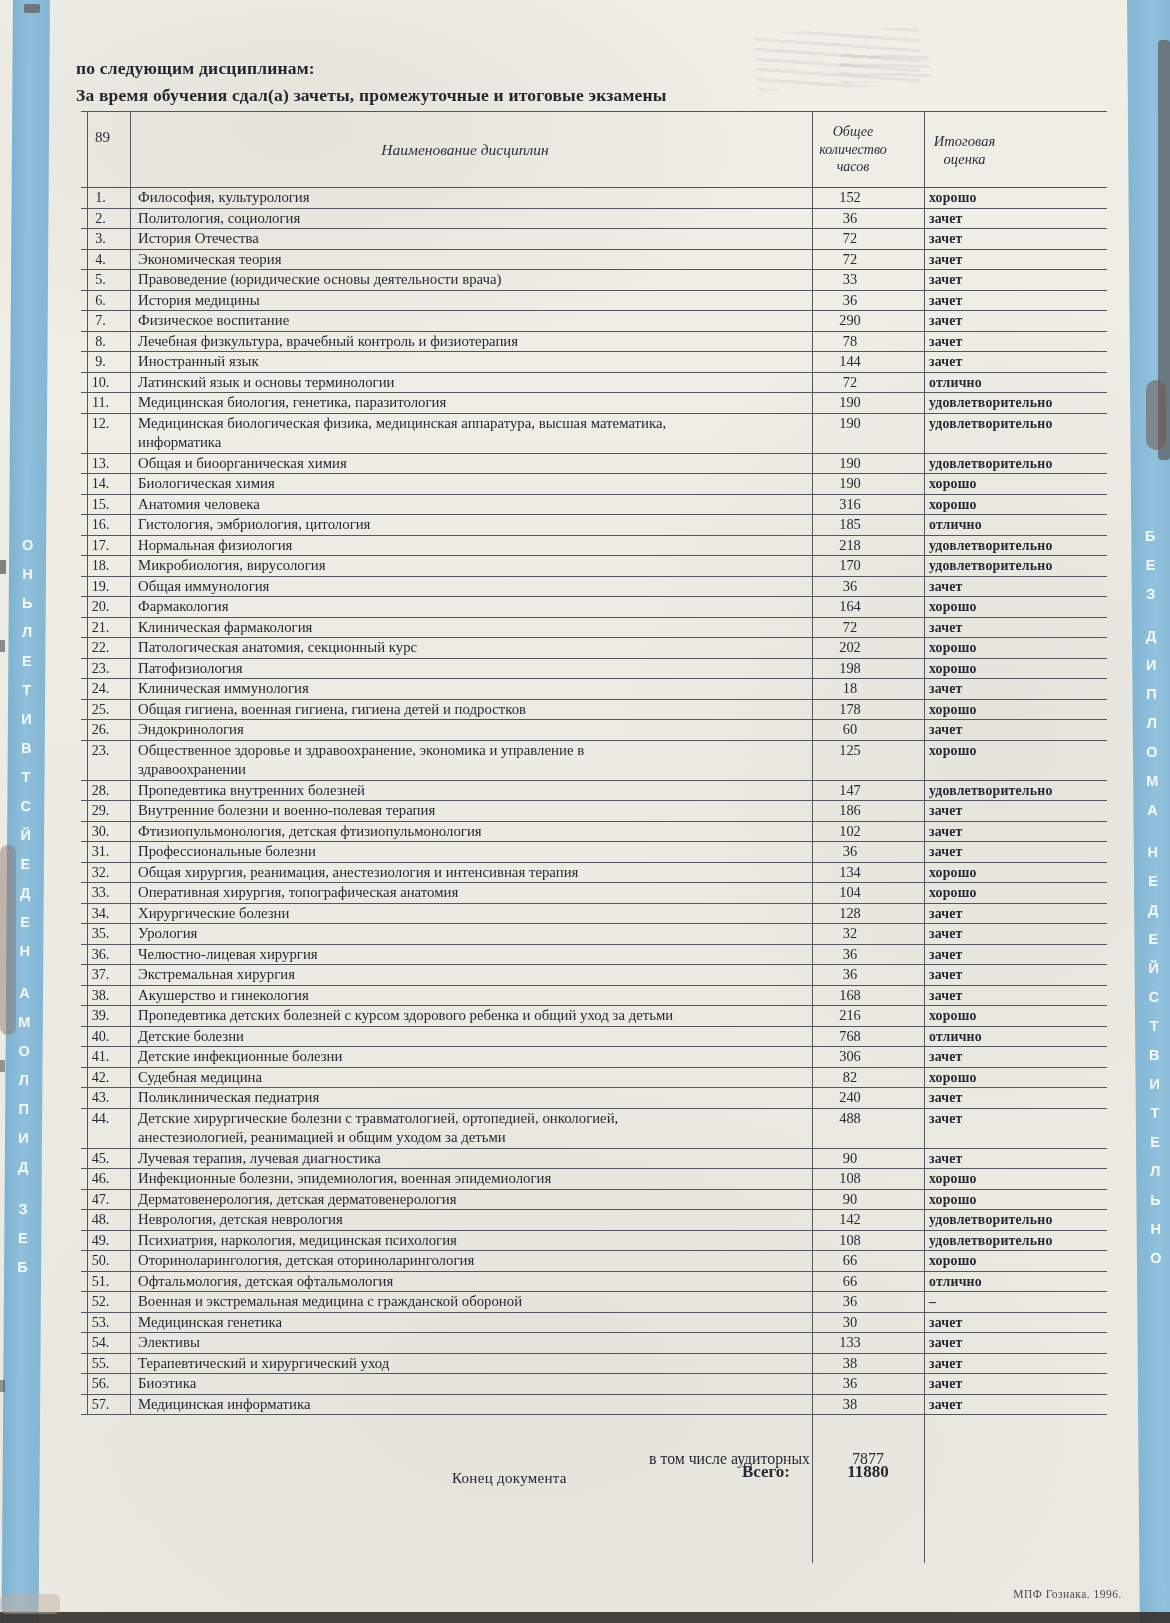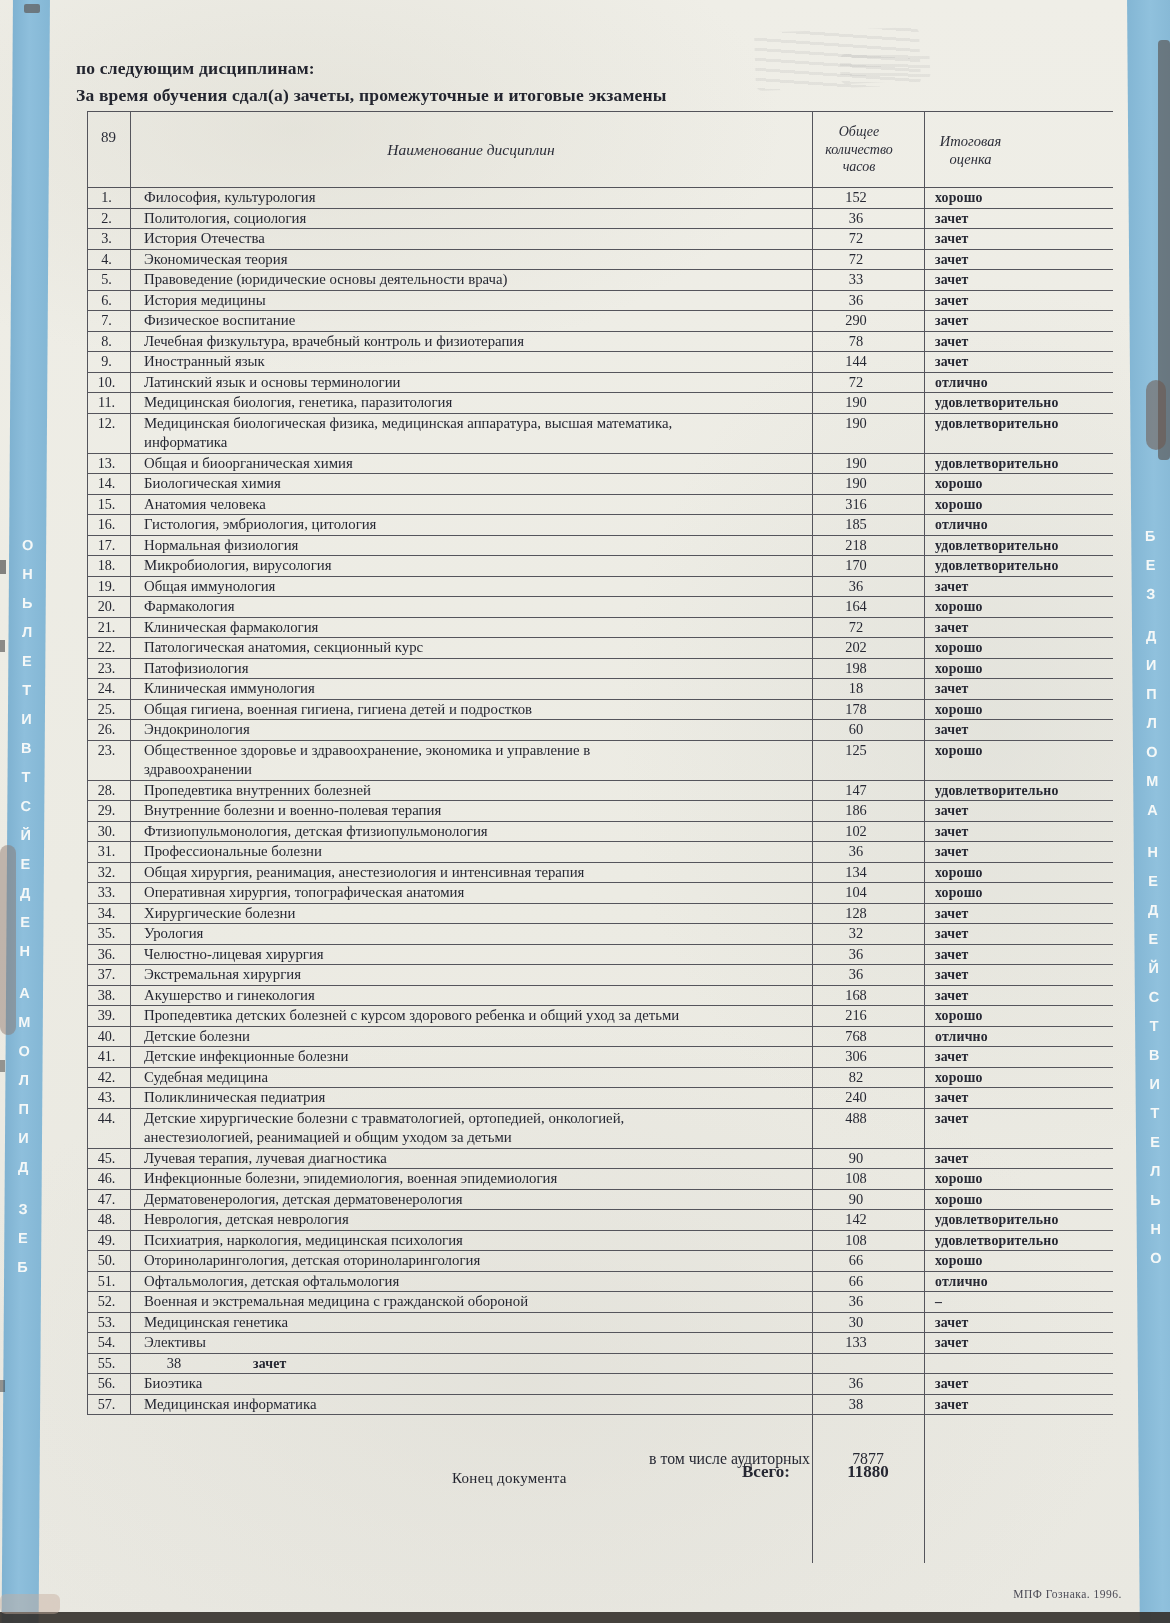--- a/index.html
+++ b/index.html
@@ -29,21 +29,21 @@
   .wm-gap { height:13px; }
 
   
   .smudge { position:absolute; pointer-events:none; }
 
   
   .intro { position:absolute; left:76px; top:55px; font-weight:bold; font-size:17.5px;
     line-height:27px; color:#23252f; letter-spacing:.2px; }
 
   
-  .doc-table { position:absolute; left:87px; top:111px; width:1026px; font-size:14.8px; }
+  .doc-table { position:absolute; left:81px; top:111px; width:1026px; font-size:14.8px; }
   .thead { display:flex; height:77px; border-top:1px solid #53535a; border-bottom:1px solid #53535a;
     align-items:center; font-style:italic; color:#2b2d38; }
   .h-num   { width:43px; align-self:flex-start; padding-top:17px; text-align:center;
              font-style:normal; font-size:15px; }
   .h-name  { width:682px; text-align:center; font-size:15.5px; }
   .h-hours { width:112px; text-align:center; font-size:14px; line-height:17.5px; padding-right:18px; }
   .h-grade { flex:1; text-align:center; font-size:14.5px; line-height:18px; padding-right:96px; }
 
   .t-row { display:flex; min-height:20.5px; border-bottom:1px solid #55555c; line-height:19.5px; }
   .c-num   { width:43px; text-align:center; padding-right:4px; font-size:14.2px; }
@@ -481,20 +481,21 @@
           <div class="c-grade">зачет</div>
         </div>
         <div class="t-row">
           <div class="c-num">54.</div>
           <div class="c-name">Элективы</div>
           <div class="c-hours">133</div>
           <div class="c-grade">зачет</div>
         </div>
         <div class="t-row">
           <div class="c-num">55.</div>
+          <div class="c-name">Терапевтический и хирургический уход</div>
           <div class="c-hours">38</div>
           <div class="c-grade">зачет</div>
         </div>
         <div class="t-row">
           <div class="c-num">56.</div>
           <div class="c-name">Биоэтика</div>
           <div class="c-hours">36</div>
           <div class="c-grade">зачет</div>
         </div>
         <div class="t-row">

